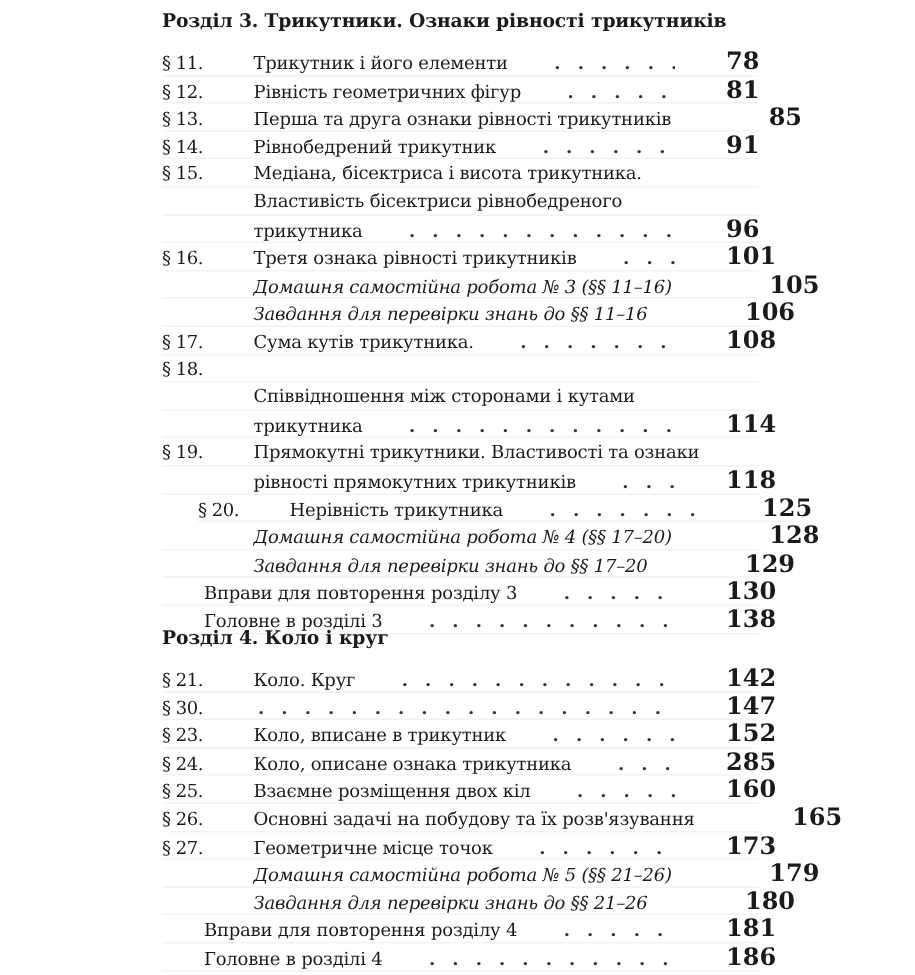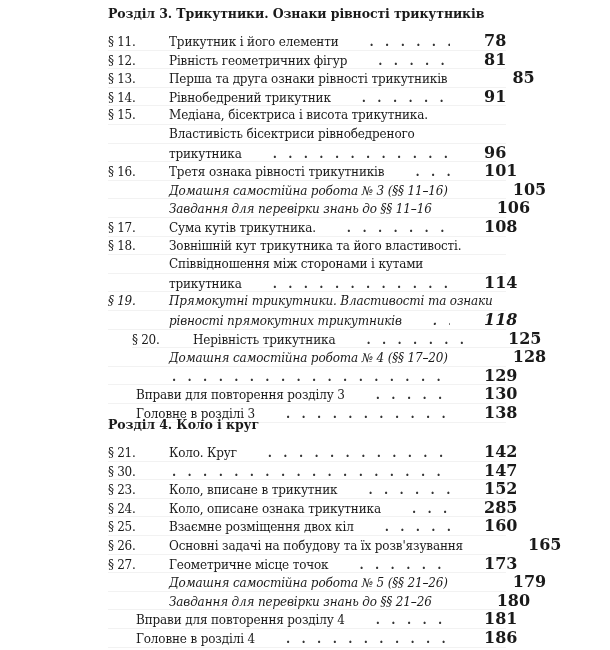--- a/index.html
+++ b/index.html
@@ -102,34 +102,33 @@
       <div class="line">
         <span class="num">§ 17.</span>
         <span class="text">Сума кутів трикутника.</span>
         <span class="leader"></span>
         <span class="page-num">108</span>
       </div>
     </div>
     <div class="entry section" style="top: 236.6px;">
       <div class="line">
         <span class="num">§ 18.</span>
-        <span class="text">Зовнішній кут трикутника та його властивості.</span>
       </div>
       <div class="line">
         <span class="indent"></span>
         <span class="text">Співвідношення між сторонами і кутами</span>
       </div>
       <div class="line">
         <span class="indent"></span>
         <span class="text">трикутника</span>
         <span class="leader"></span>
         <span class="page-num">114</span>
       </div>
     </div>
-    <div class="entry section" style="top: 292.4px; font-style: italic;">
+    <div class="entry section" style="top: 292.4px;">
       <div class="line">
         <span class="num">§ 19.</span>
         <span class="text">Прямокутні трикутники. Властивості та ознаки</span>
       </div>
       <div class="line">
         <span class="indent"></span>
         <span class="text">рівності прямокутних трикутників</span>
         <span class="leader"></span>
         <span class="page-num">118</span>
       </div>
@@ -146,20 +145,21 @@
       <div class="line">
         <span class="indent"></span>
         <span class="text italic">Домашня самостійна робота № 4 (§§ 17–20)</span>
         <span class="leader"></span>
         <span class="page-num">128</span>
       </div>
     </div>
     <div class="entry italic" style="top: 366.8px;">
       <div class="line">
         <span class="indent"></span>
+        <span class="text italic">Завдання для перевірки знань до §§ 17–20</span>
         <span class="leader"></span>
         <span class="page-num">129</span>
       </div>
     </div>
     <div class="entry plain" style="top: 385.4px;">
       <div class="line">
         <span class="" style="width: 0px;"></span>
         <span class="text">Вправи для повторення розділу 3</span>
         <span class="leader"></span>
         <span class="page-num">130</span>

